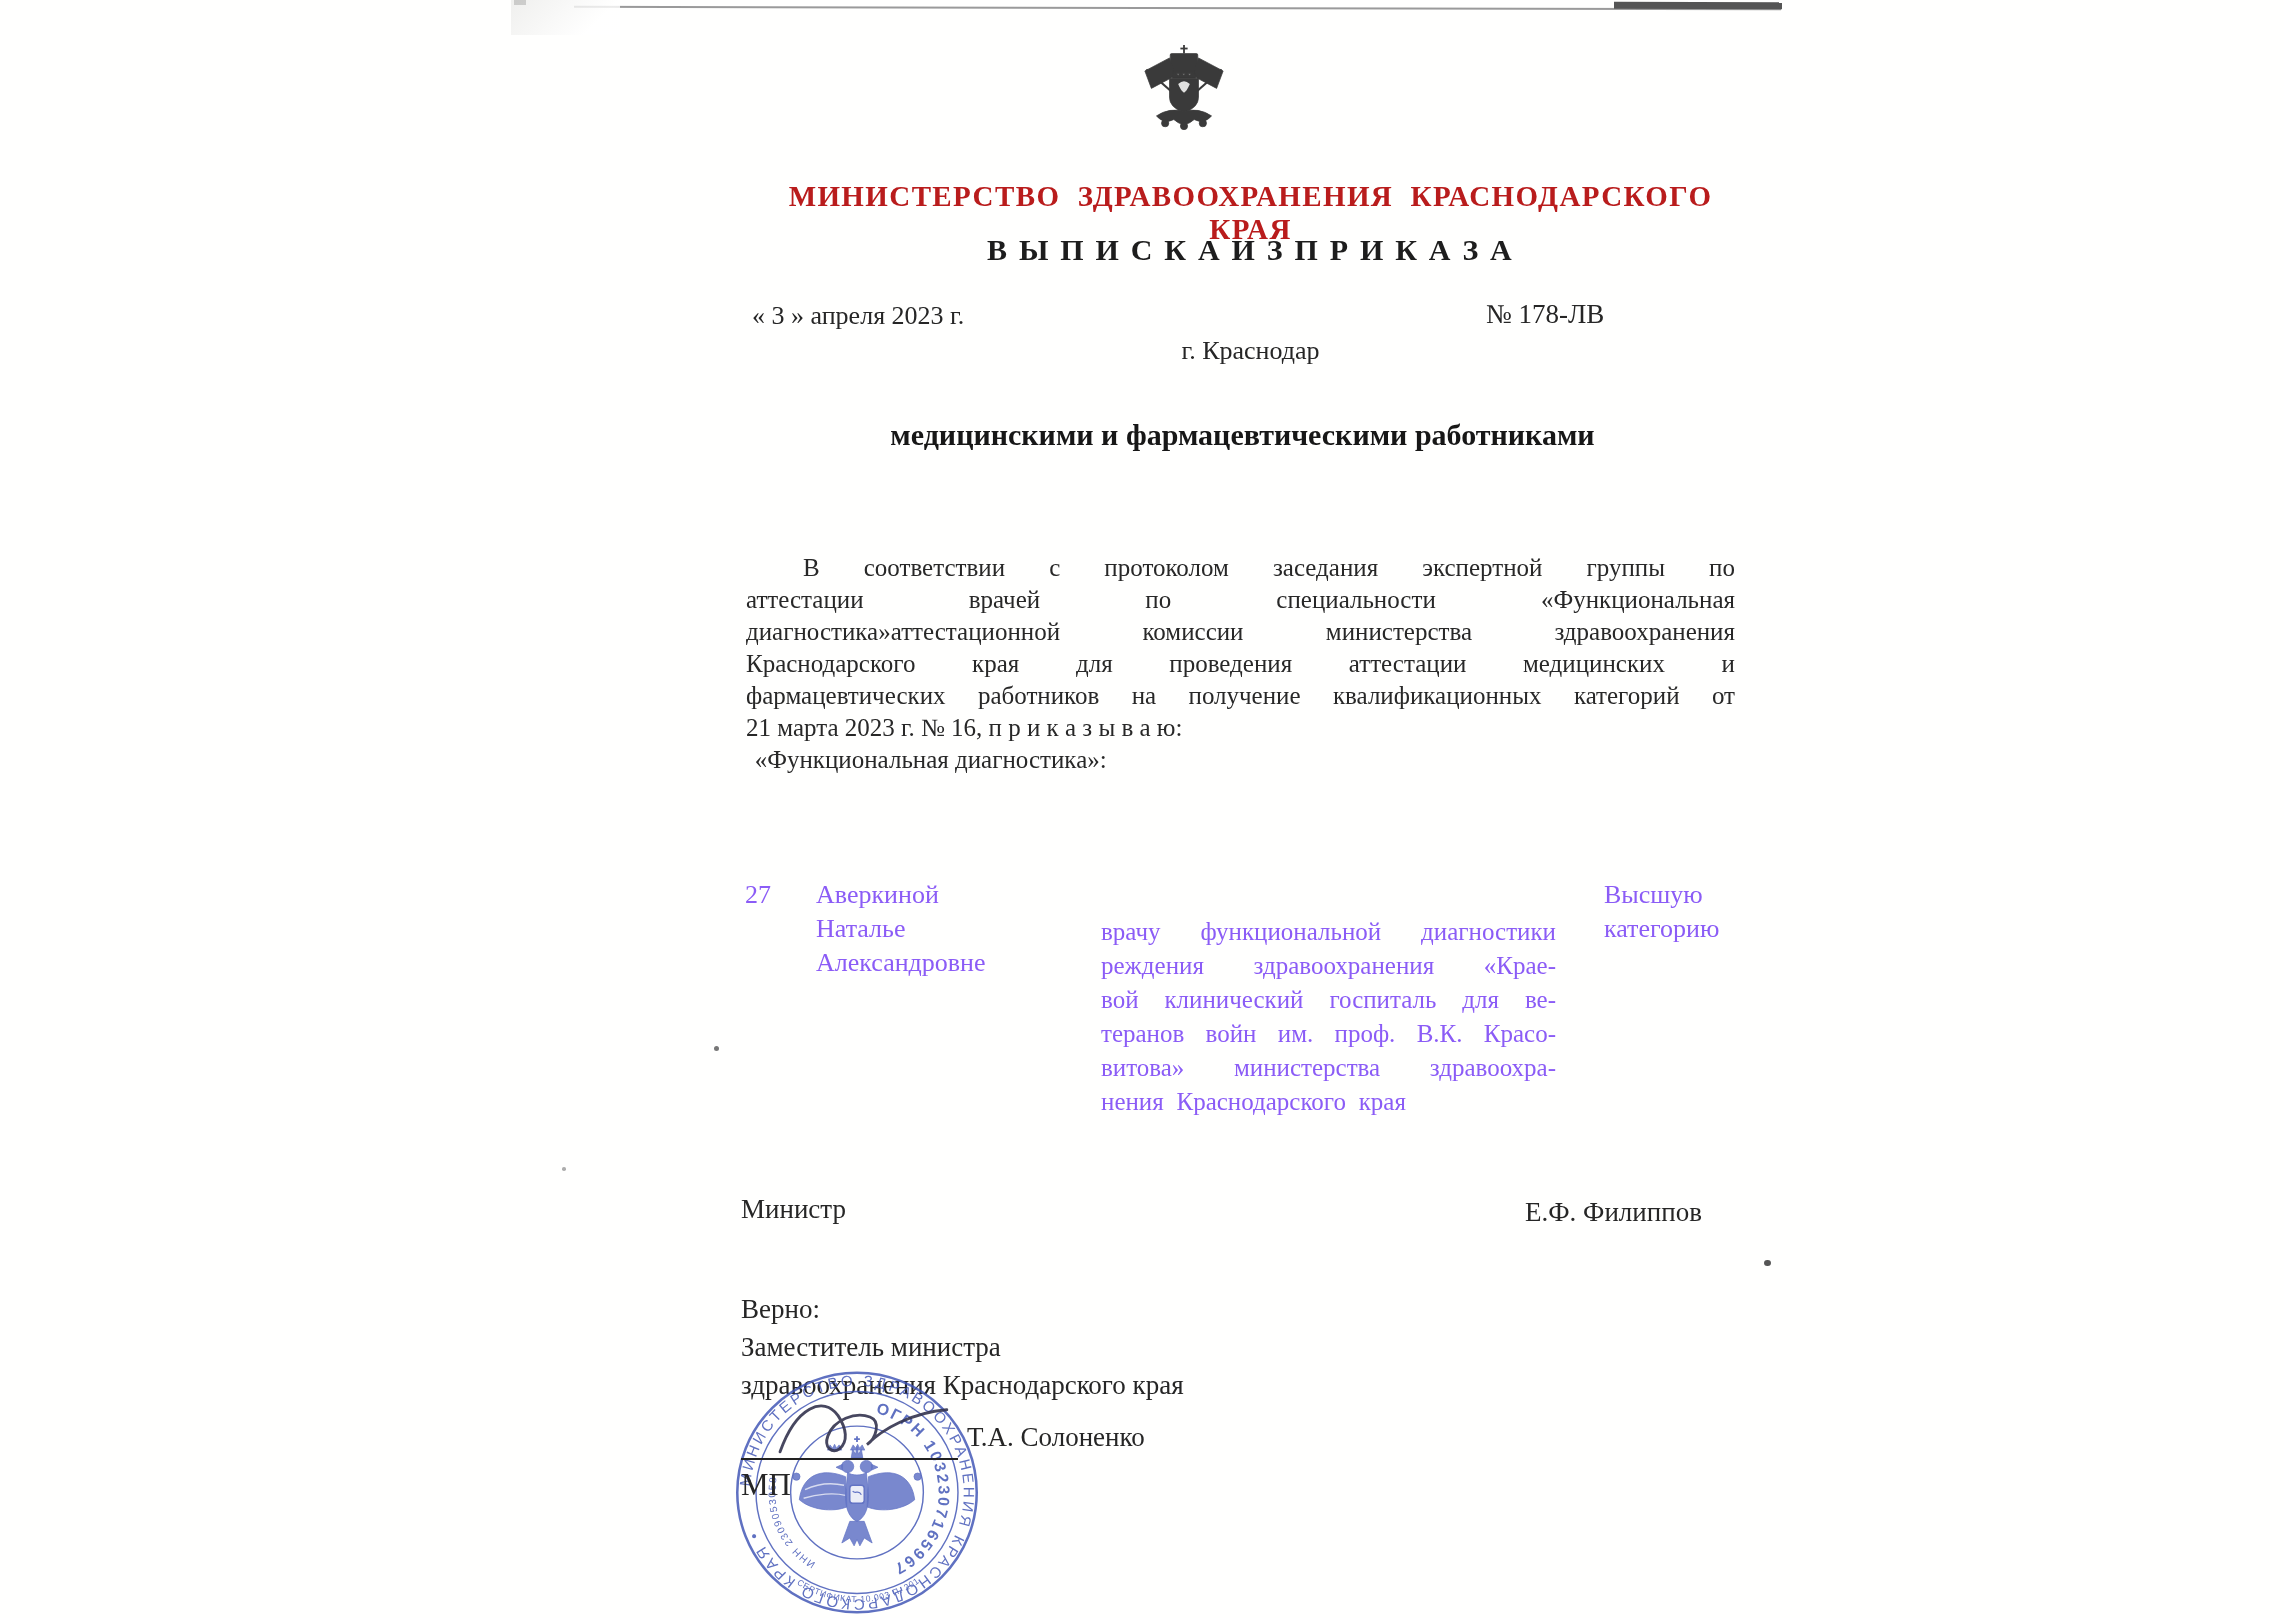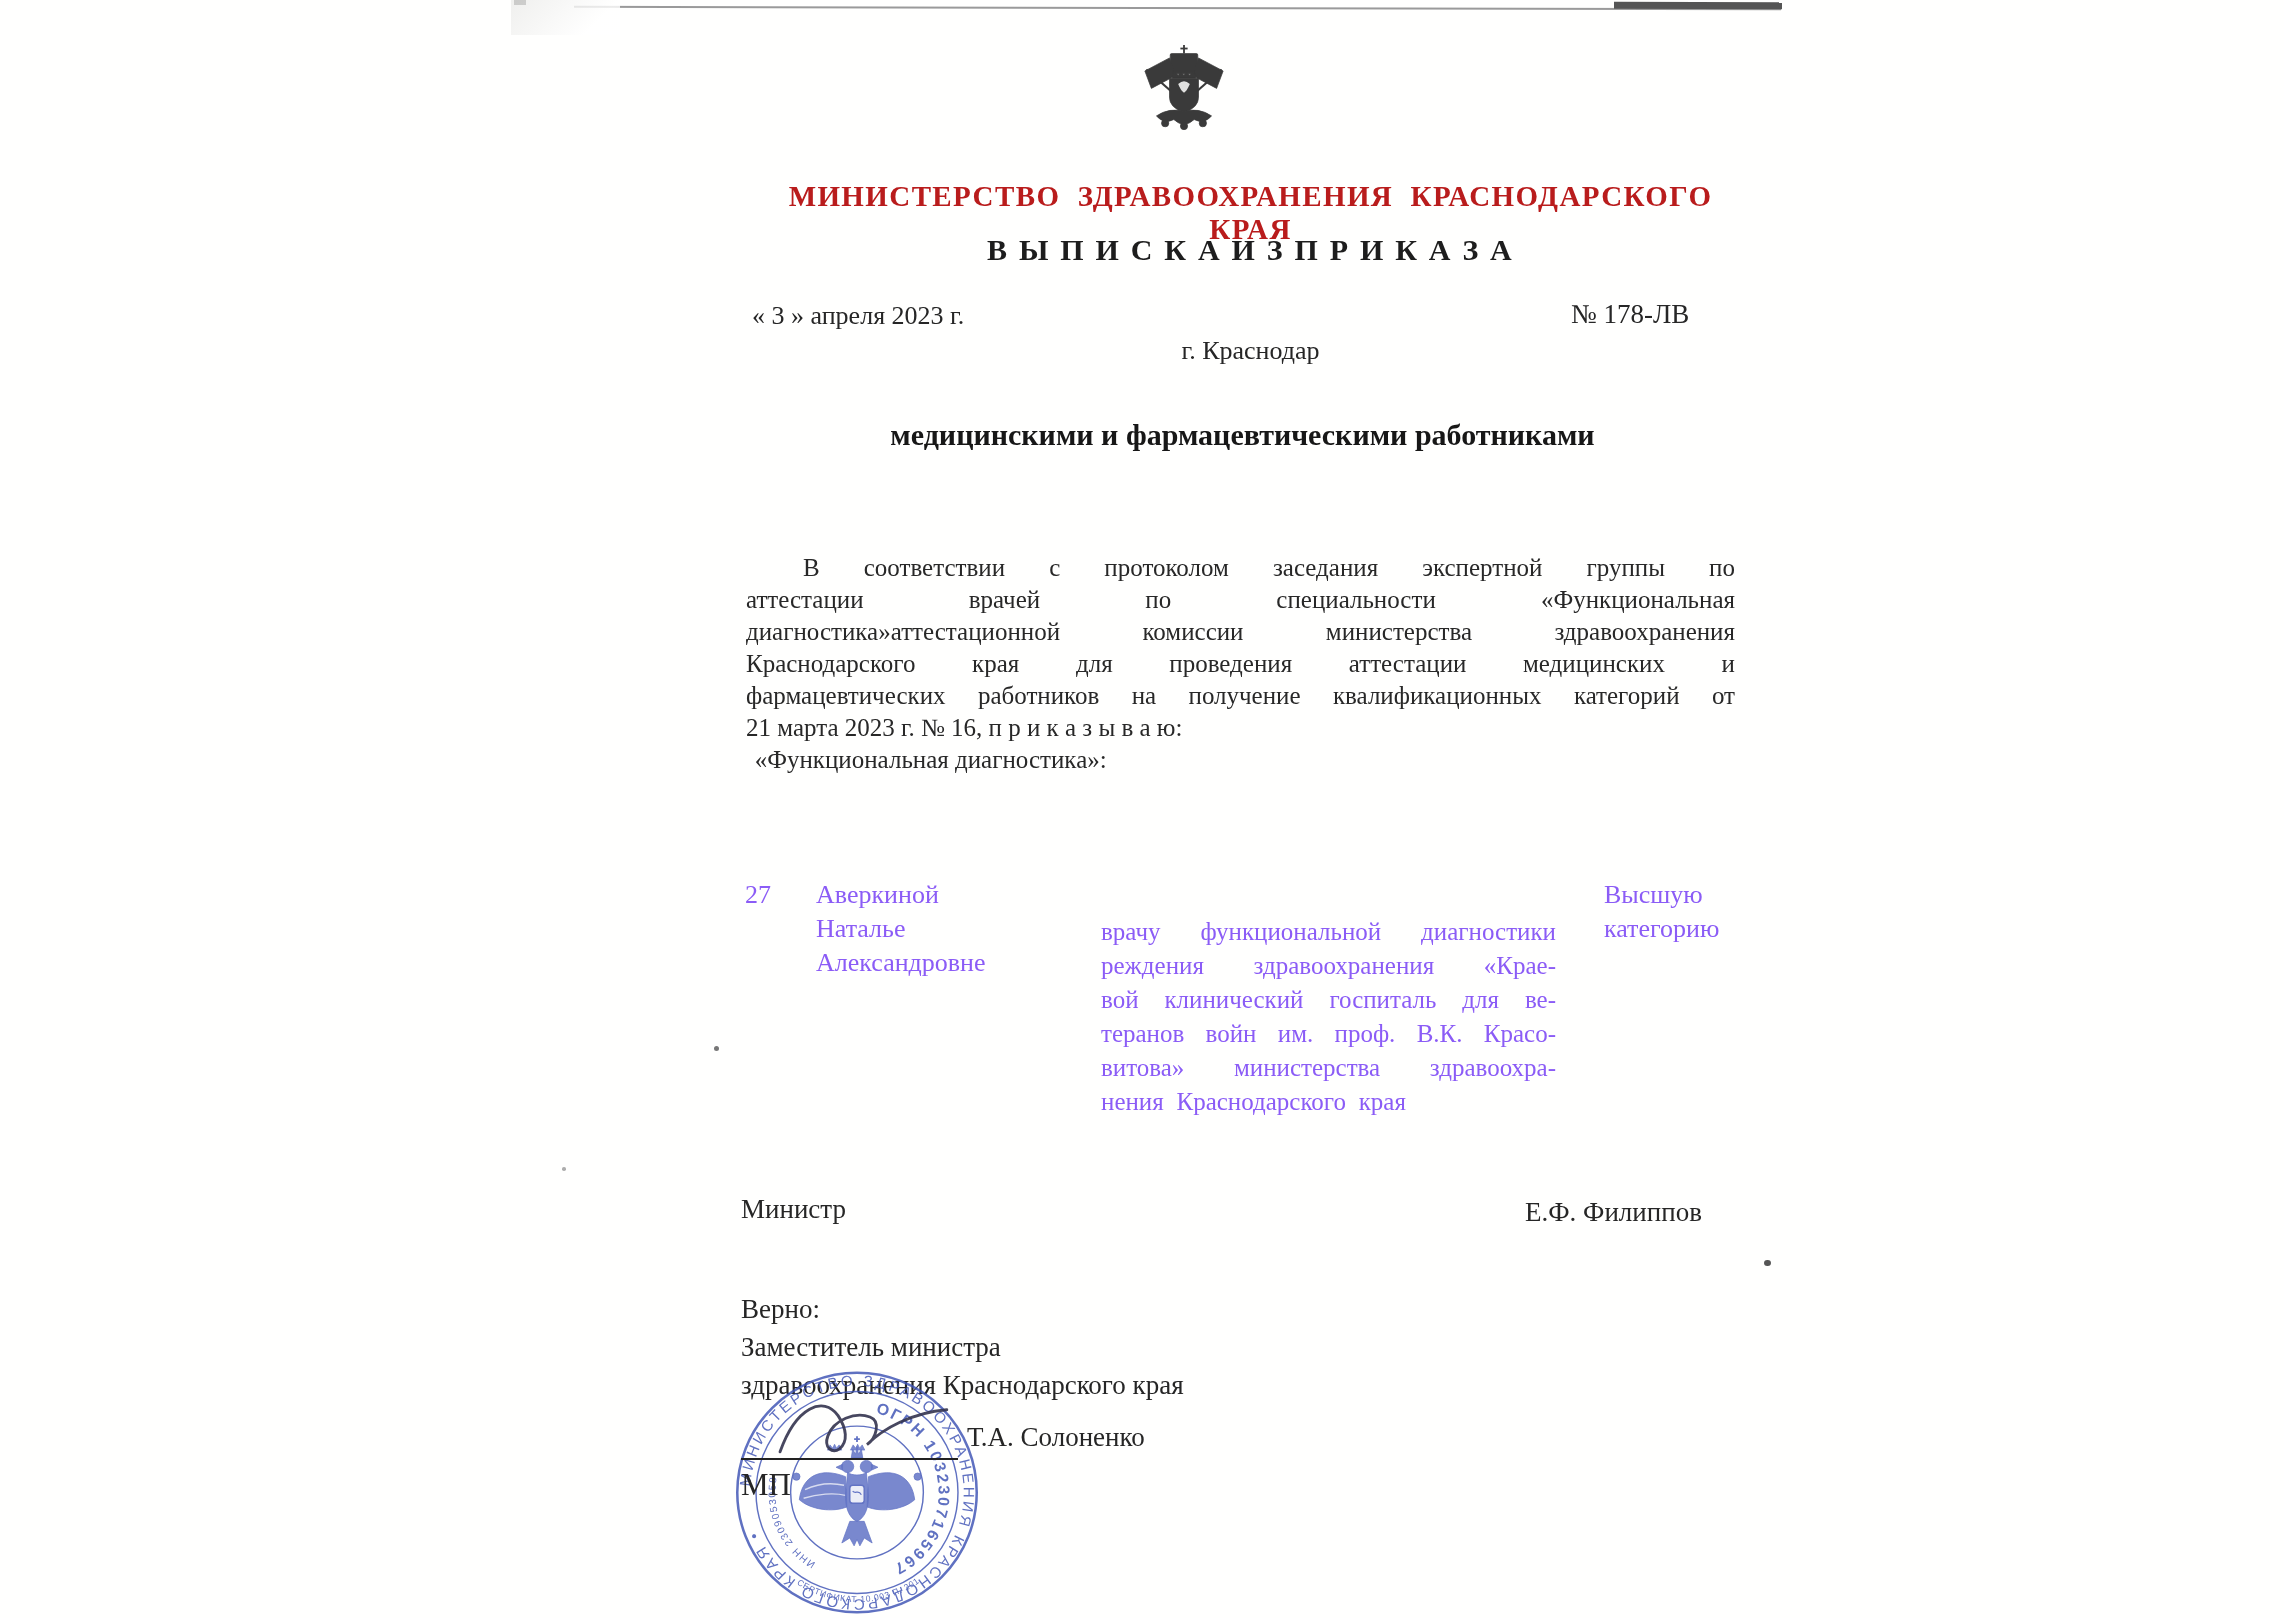--- a/index.html
+++ b/index.html
@@ -73,21 +73,21 @@
         <circle cx="66" cy="116" r="5"></circle>
         <circle cx="92" cy="112" r="5"></circle>
       </g>
     </svg>
   </div>
 
   <div class="abs org c" style="left:746px;top:180px;width:1009px;">МИНИСТЕРСТВО  ЗДРАВООХРАНЕНИЯ КРАСНОДАРСКОГО  КРАЯ</div>
   <div class="abs doctype c" style="left:746px;top:233px;width:1009px;">В Ы П И С К А   И З   П Р И К А З А</div>
 
   <div class="abs dateline" style="left:752px;top:301px;">« 3 » апреля  2023 г.</div>
-  <div class="abs number" style="left:1571px;top:299px;text-align:right;">№  178-ЛВ</div>
+  <div class="abs number" style="left:1486px;top:299px;text-align:right;">№  178-ЛВ</div>
   <div class="abs place c" style="left:1109px;top:336px;width:283px;">г. Краснодар</div>
 
   <div class="abs title-block c" style="left:746px;top:417px;width:993px;">
 
       <div>медицинскими и фармацевтическими работниками</div>
     </div>
 
   <div class="abs body-block" style="left:746px;top:552px;">
 
   <div class="body-line just ind">В соответствии с протоколом заседания экспертной группы по</div>

